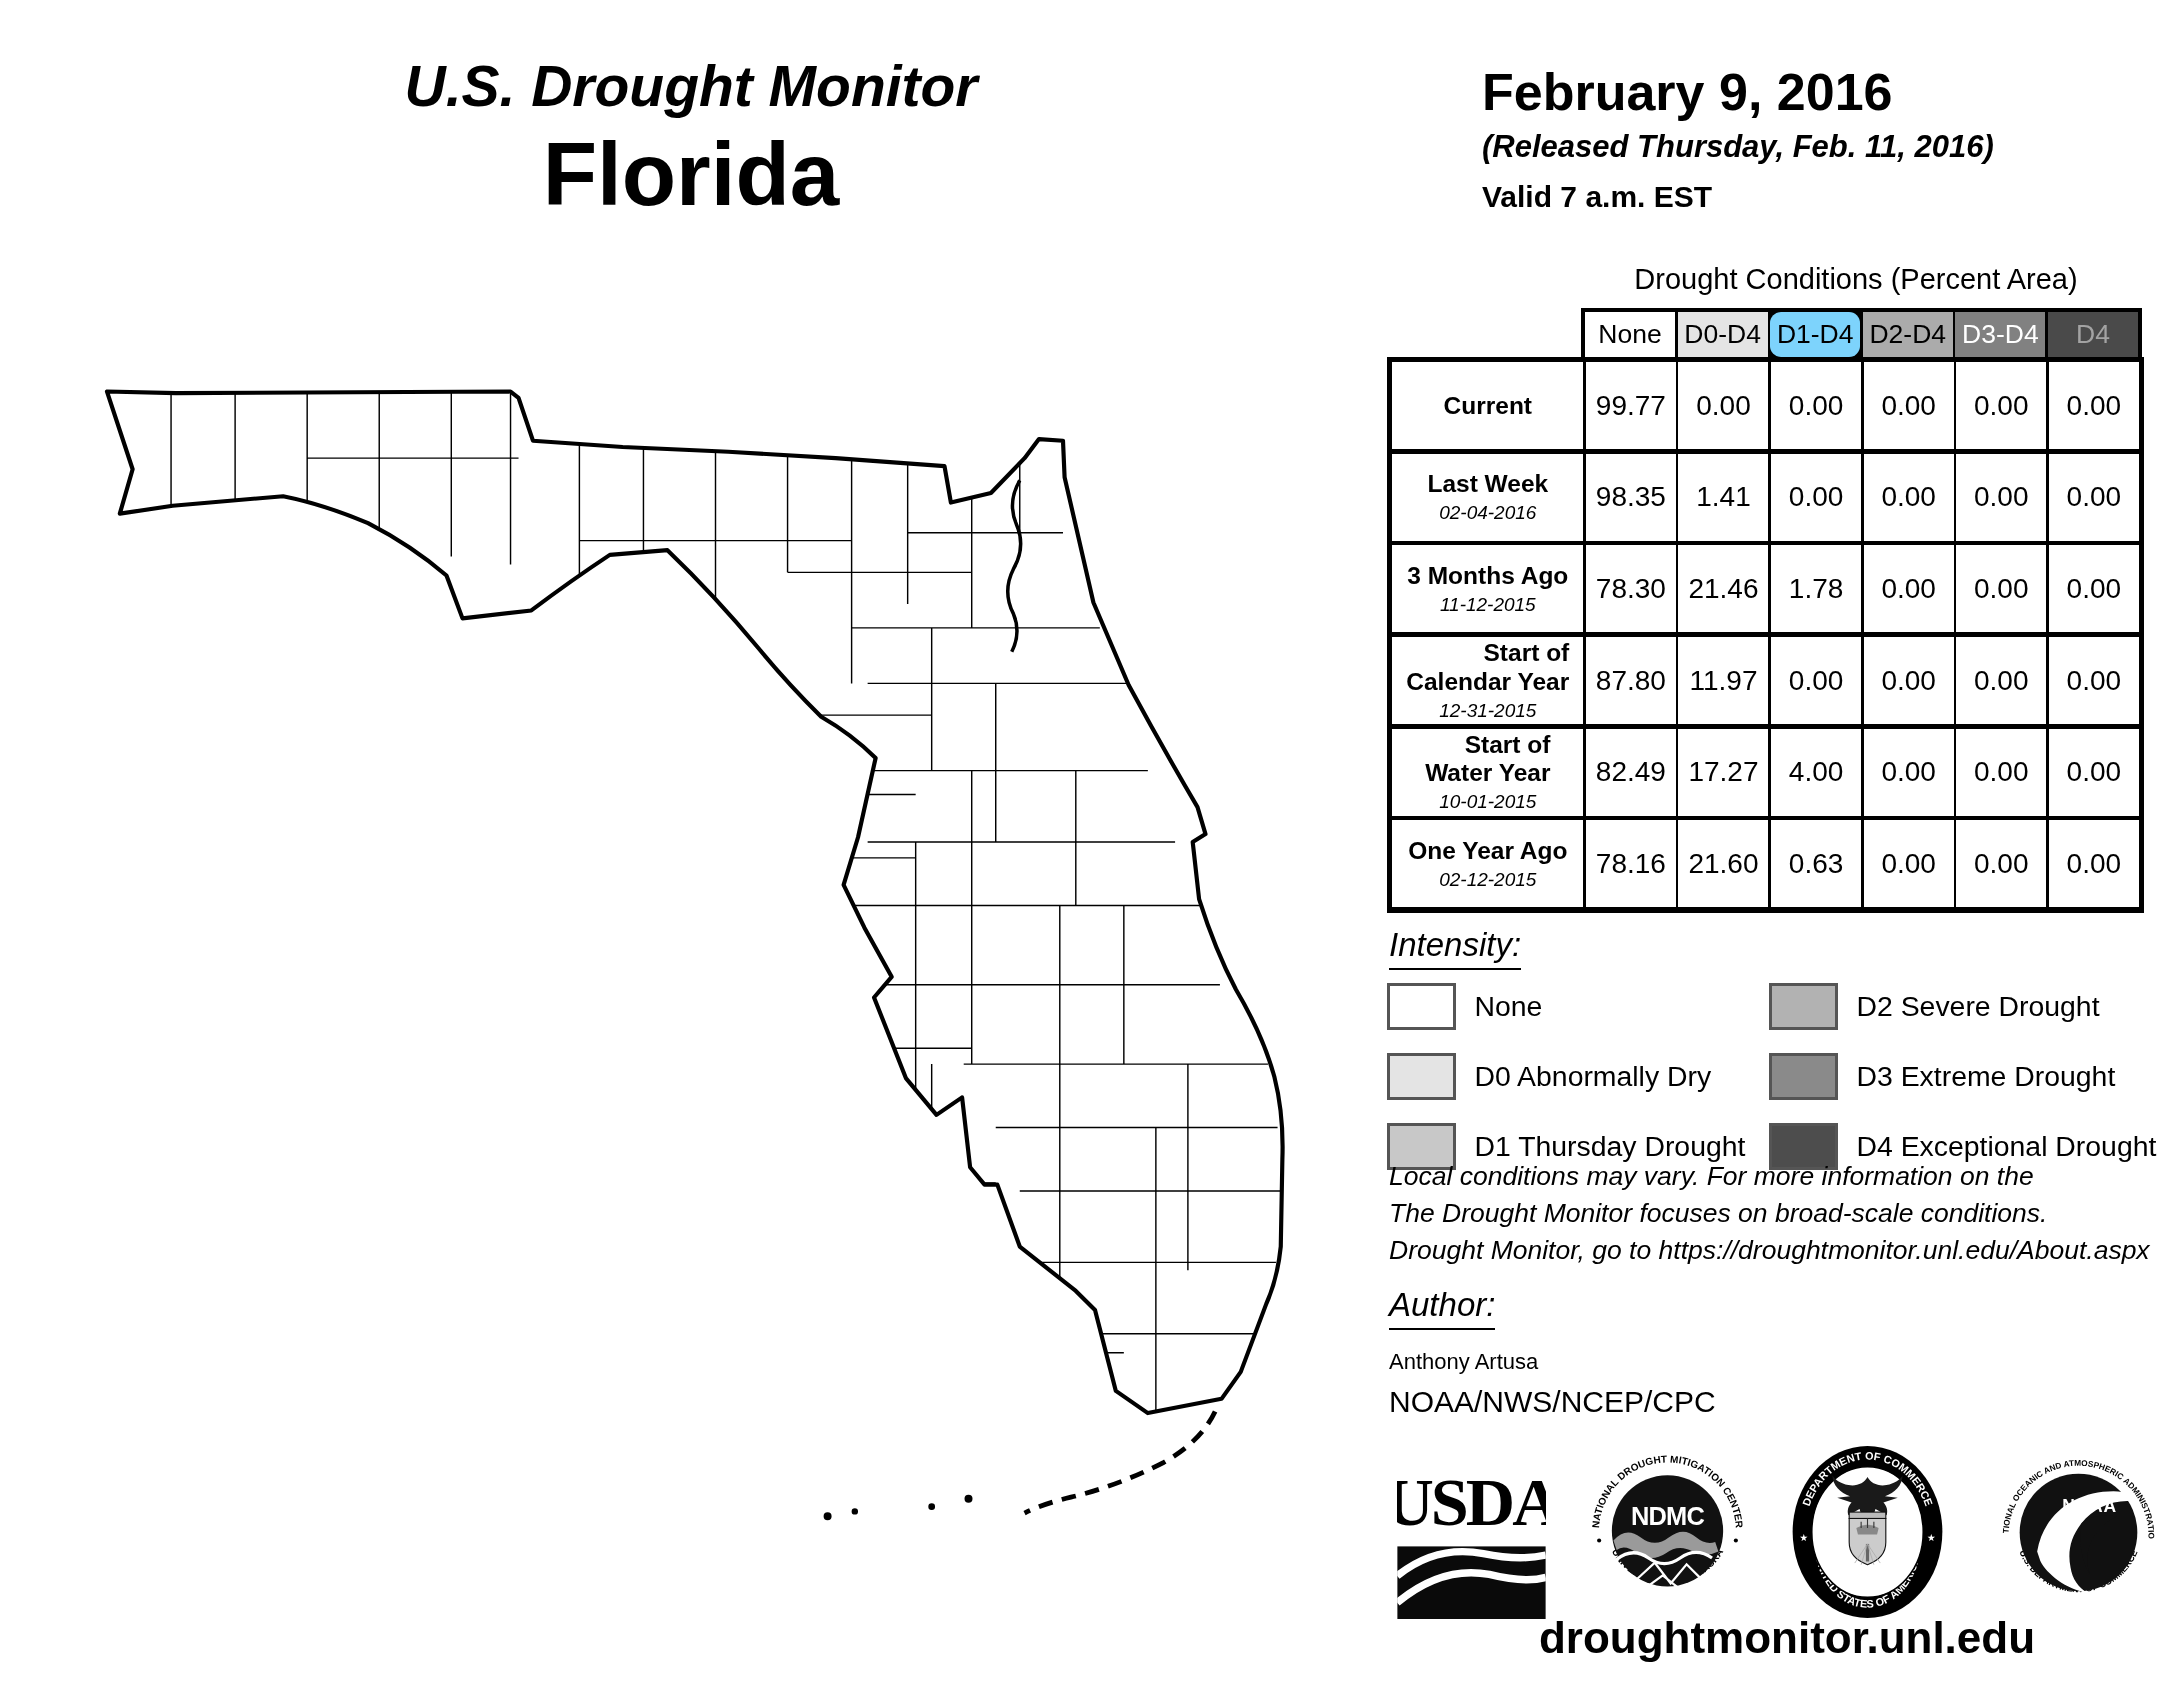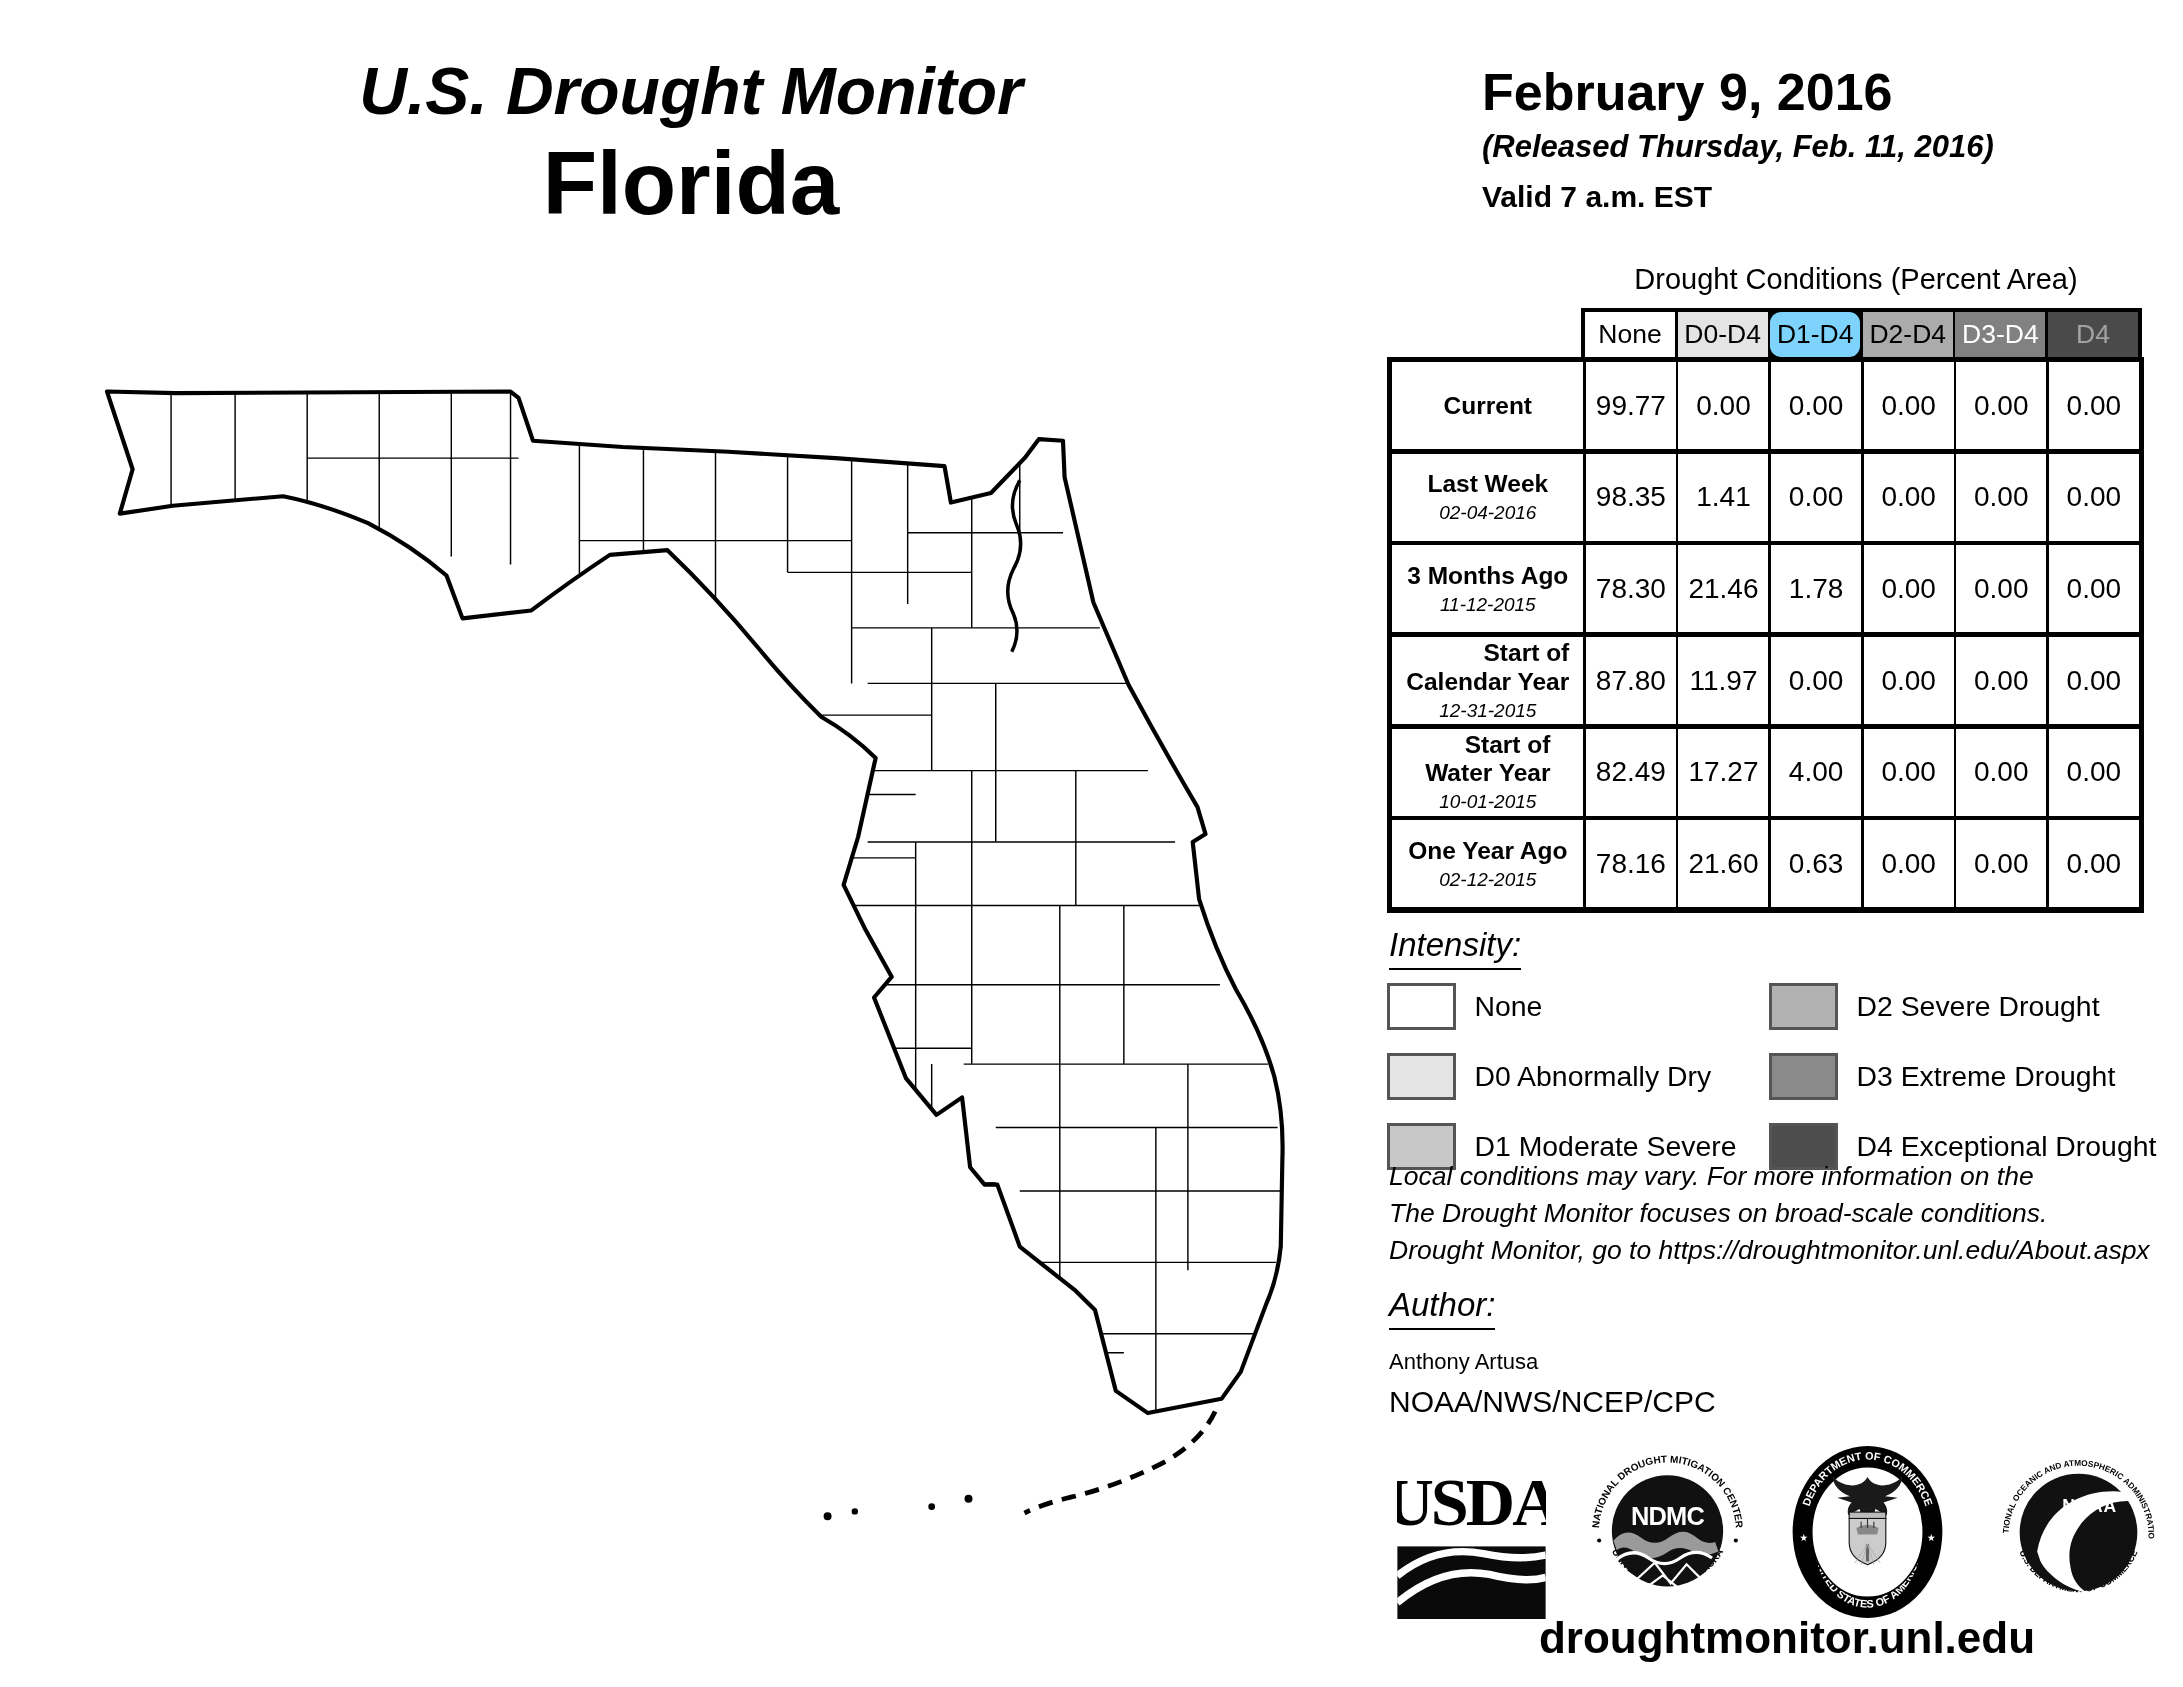--- a/index.html
+++ b/index.html
@@ -1,21 +1,21 @@
 <!DOCTYPE html>
 <html style="font-size:10.6px"><head>
 <meta charset="utf-8">
 <style>
   html,body{margin:0;padding:0;background:#ffffff;}
   #canvas{position:relative;width:2183px;height:1687px;background:#ffffff;overflow:hidden;
           font-family:"Liberation Sans","DejaVu Sans",sans-serif;color:#000;}
 
   
   .left-header{position:absolute;left:218px;top:58px;width:946px;text-align:center;}
-  .lh-title{font-size:66px;font-weight:bold;font-style:italic;line-height:1.0;}
+  .lh-title{font-size:57px;font-weight:bold;font-style:italic;line-height:1.0;}
   .lh-state{font-size:89px;font-weight:bold;line-height:1.0;margin-top:14.6px;}
 
   .right-header{position:absolute;left:1482px;top:66px;width:562px;text-align:left;}
   .rh-date{font-size:52px;font-weight:bold;line-height:1.0;}
   .rh-released{font-size:31px;font-weight:bold;font-style:italic;margin-top:13.2px;line-height:1.0;}
   .rh-valid{font-size:30px;font-weight:bold;margin-top:20px;line-height:1.0;}
 
   
   .table-title{position:absolute;left:1568px;top:263px;width:576px;text-align:center;
                font-size:29px;}
@@ -187,21 +187,21 @@
       <div class="legend-item">
         <span class="swatch" style="background: rgb(255, 255, 255);"></span>
         <span class="legend-label">None</span>
       </div>
       <div class="legend-item">
         <span class="swatch" style="background: rgb(228, 228, 228);"></span>
         <span class="legend-label">D0 Abnormally Dry</span>
       </div>
       <div class="legend-item">
         <span class="swatch" style="background: rgb(200, 200, 200);"></span>
-        <span class="legend-label">D1 Moderate Severe</span>
+        <span class="legend-label">D1 Thursday Drought</span>
       </div>
       <div class="legend-item">
         <span class="swatch" style="background: rgb(178, 178, 178);"></span>
         <span class="legend-label">D2 Severe Drought</span>
       </div>
       <div class="legend-item">
         <span class="swatch" style="background: rgb(138, 138, 138);"></span>
         <span class="legend-label">D3 Extreme Drought</span>
       </div>
       <div class="legend-item">

